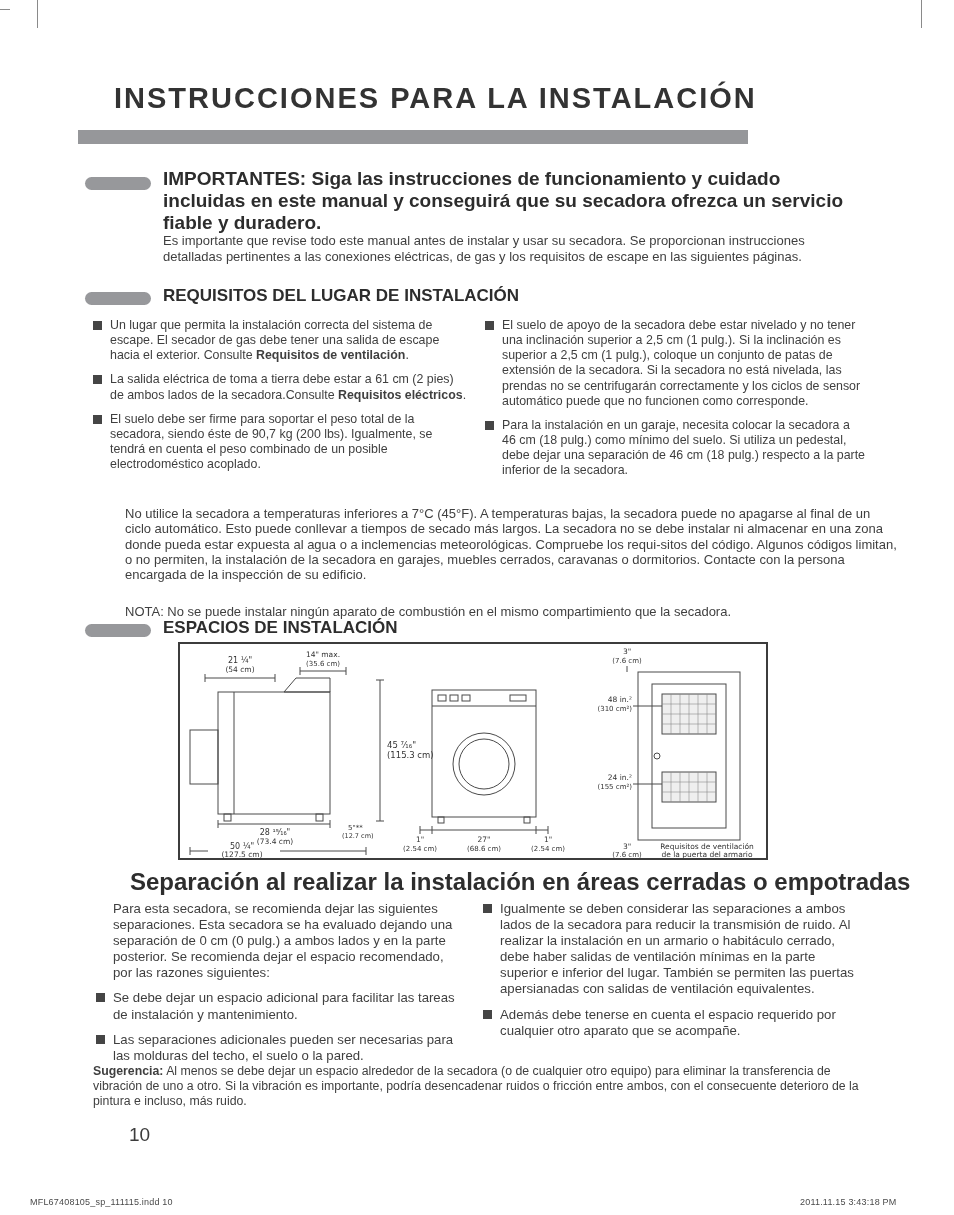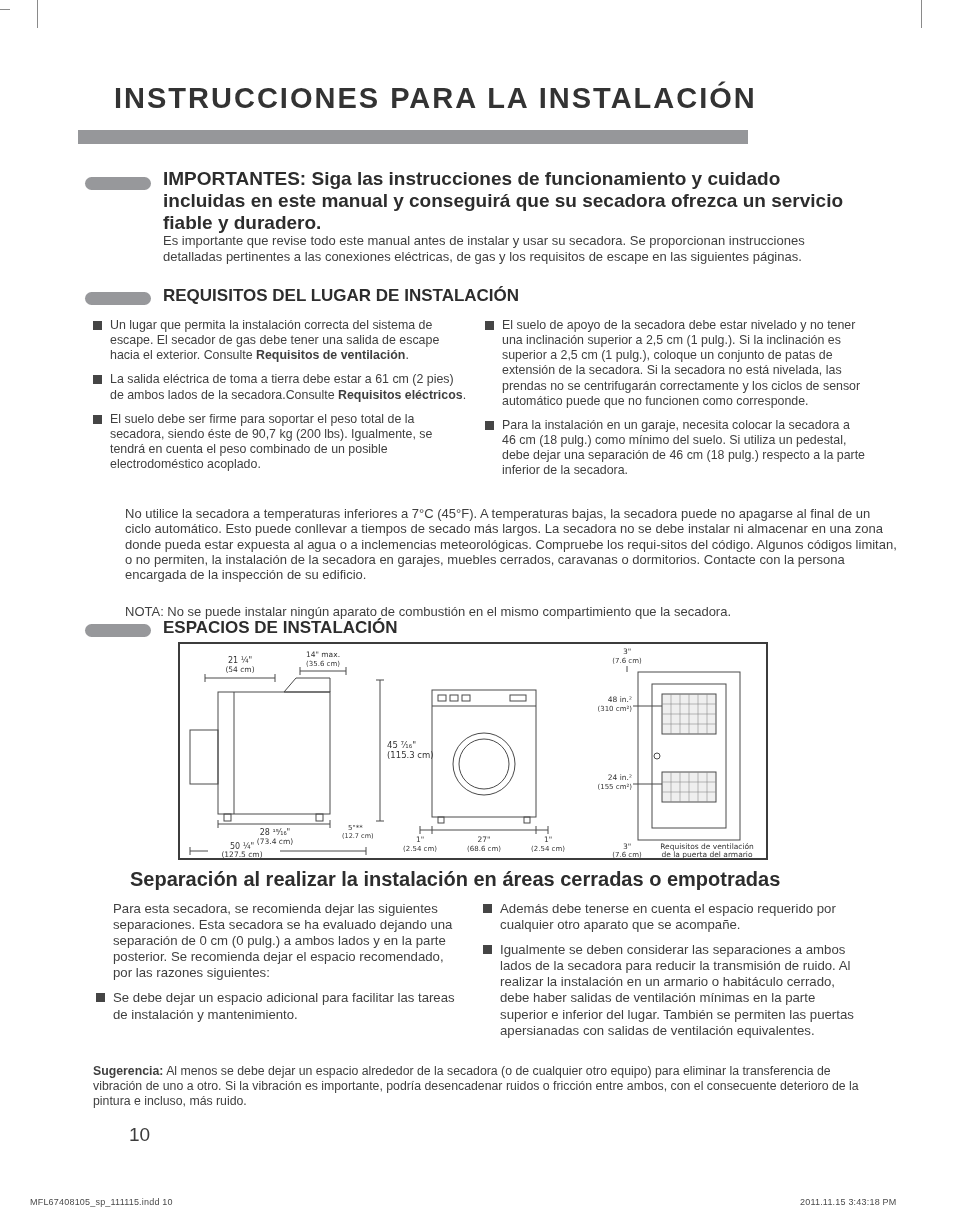--- a/index.html
+++ b/index.html
@@ -26,21 +26,21 @@
   .col { display:flex; flex-direction:column; }
   .bullet { display:flex; margin-bottom:9px; }
   .bullet .marker { flex:0 0 9px; width:9px; height:9px; background:#454545; margin-top:3px; margin-right:8px; }
   .bullet .btxt { font-size:12.4px; line-height:1.22; }
 
   .para { position:absolute; font-size:13px; line-height:1.18;margin-left:32px; }
 
   .diagram-box { position:absolute; left:178px; top:642px; width:590px; height:218px; border:2px solid #3c3c3c; background:#ffffff; }
   svg text { font-family:"DejaVu Sans",sans-serif; fill:#333333; }
 
-  .h-separacion { position:absolute; left:130px; top:868px; font-size:20px; font-weight:bold; color:#2d2d2d; white-space:nowrap;text-align:center; }
+  .h-separacion { position:absolute; left:130px; top:868px; font-size:24px; font-weight:bold; color:#2d2d2d; white-space:nowrap;text-align:center; }
 
   .sep-cols { position:absolute; left:96px; top:901px; width:760px; display:flex; gap:22px; }
   .sep-col  { width:368px; }
   .sep-col2 { width:376px; }
   .sep-intro { margin-left:17px; font-size:13.2px; line-height:1.22; margin-bottom:9px; }
   .sep-cols .bullet .btxt { font-size:13.2px; line-height:1.22; }
 
   .sugerencia { position:absolute; left:93px; top:1064px; width:778px; font-size:12.3px; line-height:1.2; }
 
   .page-number { position:absolute; left:104px; top:1124px; font-size:19px; color:#3c3c3c;margin-left:25px; }
@@ -206,29 +206,33 @@
 
   <h2 class="h-separacion">Separación al realizar la instalación en áreas cerradas o empotradas</h2>
 
   <div class="sep-cols">
     <div class="sep-col">
       <p class="sep-intro">Para esta secadora, se recomienda dejar las siguientes separaciones. Esta secadora se ha evaluado dejando una separación de 0 cm (0 pulg.) a ambos lados y en la parte posterior. Se recomienda dejar el espacio recomendado, por las razones siguientes:</p>
       <div class="bullet">
         <span class="marker"></span>
         <p class="btxt">Se debe dejar un espacio adicional para facilitar las tareas de instalación y mantenimiento.</p>
       </div>
+      <div class="bullet">
+        <span class="marker"></span>
+        <p class="btxt">Las separaciones adicionales pueden ser necesarias para las molduras del techo, el suelo o la pared.</p>
+      </div>
     </div>
     <div class="sep-col2">
       <div class="bullet">
         <span class="marker"></span>
+        <p class="btxt">Igualmente se deben considerar las separaciones a ambos lados de la secadora para reducir la transmisión de ruido. Al realizar la instalación en un armario o habitáculo cerrado, debe haber salidas de ventilación mínimas en la parte superior e inferior del lugar. También se permiten las puertas apersianadas con salidas de ventilación equivalentes.</p>
+      </div>
+      <div class="bullet">
+        <span class="marker"></span>
         <p class="btxt">Además debe tenerse en cuenta el espacio requerido por cualquier otro aparato que se acompañe.</p>
-      </div>
-      <div class="bullet">
-        <span class="marker"></span>
-        <p class="btxt">Igualmente se deben considerar las separaciones a ambos lados de la secadora para reducir la transmisión de ruido. Al realizar la instalación en un armario o habitáculo cerrado, debe haber salidas de ventilación mínimas en la parte superior e inferior del lugar. También se permiten las puertas apersianadas con salidas de ventilación equivalentes.</p>
       </div>
     </div>
   </div>
 
   <p class="sugerencia"><b>Sugerencia:</b><span> Al menos se debe dejar un espacio alrededor de la secadora (o de cualquier otro equipo) para eliminar la transferencia de vibración de uno a otro. Si la vibración es importante, podría desencadenar ruidos o fricción entre ambos, con el consecuente deterioro de la pintura e incluso, más ruido.</span></p>
 
   <div class="page-number">10</div>
   <div class="footer" style="left:30px">MFL67408105_sp_111115.indd   10</div>
   <div class="footer" style="left:800px">2011.11.15   3:43:18 PM</div>
 

